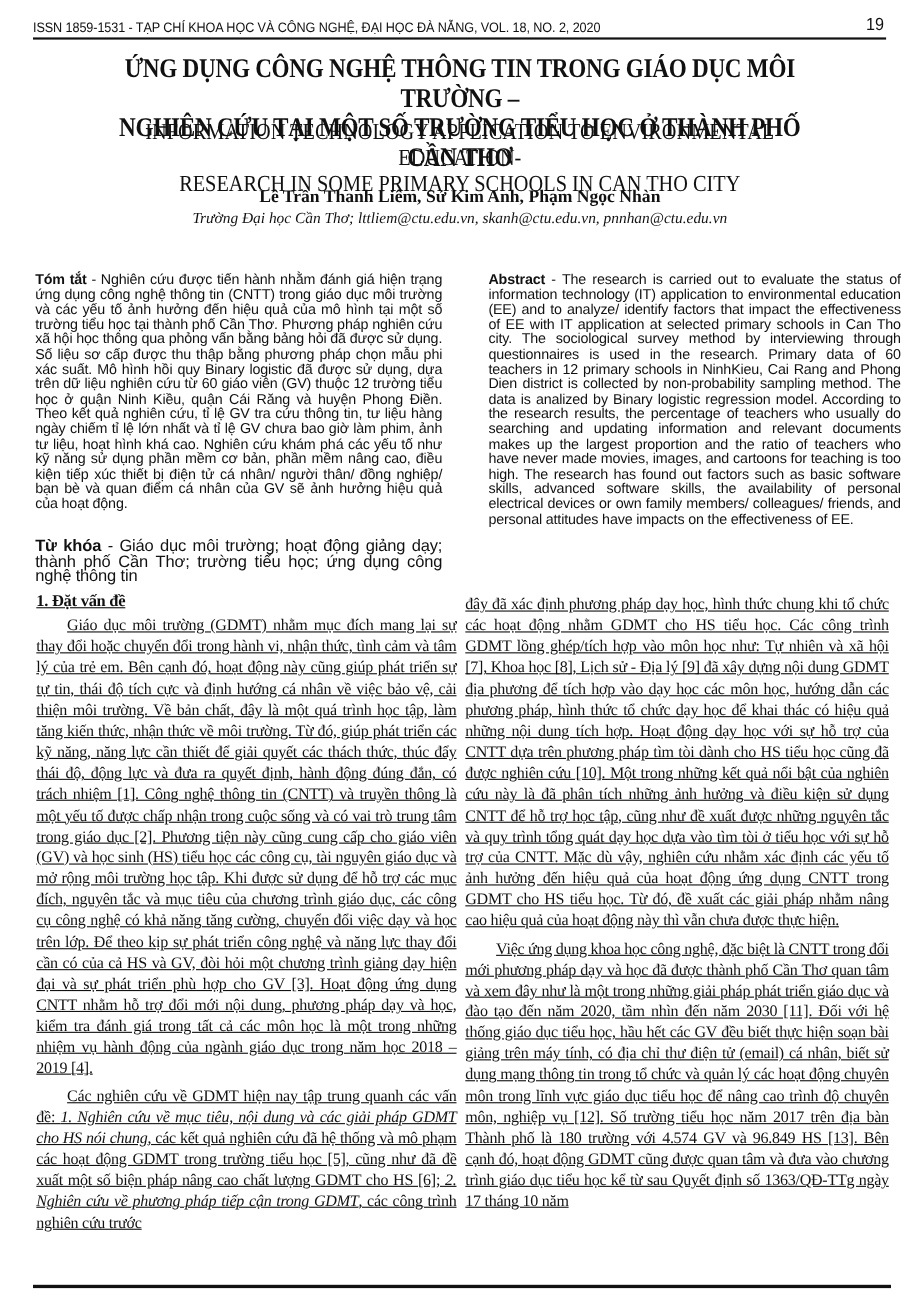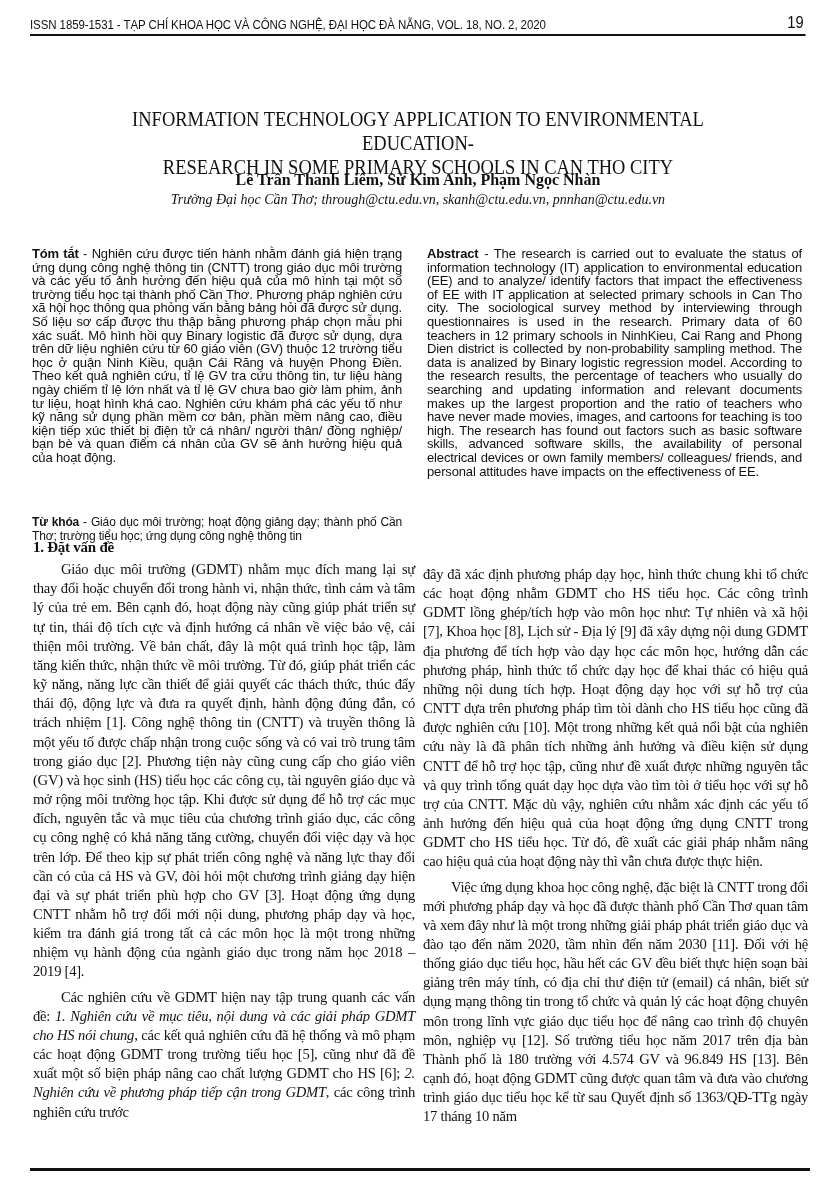--- a/index.html
+++ b/index.html
@@ -37,58 +37,62 @@
       position: absolute; left: 30px; top: 192px; width: 776px; text-align: center;
       font-family: "Liberation Serif", serif; font-style: italic; font-size: 14px;
     }
 
     .abs {
       position: absolute; top: 247px;
       font-family: "Liberation Sans", sans-serif; font-size: 13px; line-height: 13.6px;
       text-align: justify; letter-spacing: -0.15px;
     }
     .abs-vn { left: 32px; width: 370px; }
-    .abs-en { left: 427px; width: 375px; }
+    .abs-en { left: 444px; width: 375px; }
     .abs b { font-weight: bold; }
-    .kw { position: absolute; top: 516px; font-family: "Liberation Sans", sans-serif; font-size: 12px; line-height: 13.6px; text-align: justify; letter-spacing: -0.15px; }
+    .kw { position: absolute; top: 490px; font-family: "Liberation Sans", sans-serif; font-size: 15px; line-height: 13.6px; text-align: justify; letter-spacing: -0.15px; }
     .kw-vn { left: 32px; width: 370px; }
     .kw-en { left: 427px; width: 375px; }
 
     .body-col {
       position: absolute; top: 538px;
       font-family: "Liberation Serif", serif; font-size: 14.6px; line-height: 19.15px;
-      text-align: justify; letter-spacing: -0.25px;
+      text-align: justify; letter-spacing: -0.25px; text-decoration: underline;
     }
     .col-left { left: 33px; width: 382px; }
-    .col-right { left: 423px; width: 385px; top: 541px; margin-top: 24px; }
+    .col-right { left: 423px; width: 385px; top: 541px; }
     .section-heading { font-weight: bold; font-size: 15px; margin: 0 0 3px 0; }
     .para { margin: 0 0 6px 0; text-indent: 28px; }
     .para.noindent { text-indent: 0; }
     .para i { font-style: italic; }
 
     .bottom-rule { position: absolute; left: 30px; top: 1168px; width: 780px; height: 3px; background: #111; }
   </style>
 </head>
 <body>
 
 <div class="page">
 
   <div class="running-head">
     <span class="journal">ISSN 1859-1531 - TẠP CHÍ KHOA HỌC VÀ CÔNG NGHỆ, ĐẠI HỌC ĐÀ NẴNG, VOL. 18, NO. 2, 2020</span>
     <span class="pageno">19</span>
   </div>
 
+  <div class="title-vn">
+    <span>ỨNG DỤNG CÔNG NGHỆ THÔNG TIN TRONG GIÁO DỤC MÔI TRƯỜNG –</span>
+    <span>NGHIÊN CỨU TẠI MỘT SỐ TRƯỜNG TIỂU HỌC Ở THÀNH PHỐ CẦN THƠ</span>
+  </div>
 
   <div class="title-en">
     <span>INFORMATION TECHNOLOGY APPLICATION TO ENVIRONMENTAL EDUCATION-</span>
     <span>RESEARCH IN SOME PRIMARY SCHOOLS IN CAN THO CITY</span>
   </div>
 
   <div class="authors">Lê Trần Thanh Liêm, Sử Kim Anh, Phạm Ngọc Nhàn</div>
-  <div class="affil">Trường Đại học Cần Thơ; through@ctu.edu.vn, skanh@ctu.edu.vn, pnnhan@ctu.edu.vn</div>
+  <div class="affil">Trường Đại học Cần Thơ; lttliem@ctu.edu.vn, skanh@ctu.edu.vn, pnnhan@ctu.edu.vn</div>
 
   <div class="abs abs-vn">
     <b>Tóm tắt</b><span> - Nghiên cứu được tiến hành nhằm đánh giá hiện trạng ứng dụng công nghệ thông tin (CNTT) trong giáo dục môi trường và các yếu tố ảnh hưởng đến hiệu quả của mô hình tại một số trường tiểu học tại thành phố Cần Thơ. Phương pháp nghiên cứu xã hội học thông qua phỏng vấn bằng bảng hỏi đã được sử dụng. Số liệu sơ cấp được thu thập bằng phương pháp chọn mẫu phi xác suất. Mô hình hồi quy Binary logistic đã được sử dụng, dựa trên dữ liệu nghiên cứu từ 60 giáo viên (GV) thuộc 12 trường tiểu học ở quận Ninh Kiều, quận Cái Răng và huyện Phong Điền. Theo kết quả nghiên cứu, tỉ lệ GV tra cứu thông tin, tư liệu hàng ngày chiếm tỉ lệ lớn nhất và tỉ lệ GV chưa bao giờ làm phim, ảnh tư liệu, hoạt hình khá cao. Nghiên cứu khám phá các yếu tố như kỹ năng sử dụng phần mềm cơ bản, phần mềm nâng cao, điều kiện tiếp xúc thiết bị điện tử cá nhân/ người thân/ đồng nghiệp/ bạn bè và quan điểm cá nhân của GV sẽ ảnh hưởng hiệu quả của hoạt động.</span>
   </div>
 
   <div class="abs abs-en">
     <b>Abstract</b><span> - The research is carried out to evaluate the status of information technology (IT) application to environmental education (EE) and to analyze/ identify factors that impact the effectiveness of EE with IT application at selected primary schools in Can Tho city. The sociological survey method by interviewing through questionnaires is used in the research. Primary data of 60 teachers in 12 primary schools in NinhKieu, Cai Rang and Phong Dien district is collected by non-probability sampling method. The data is analized by Binary logistic regression model. According to the research results, the percentage of teachers who usually do searching and updating information and relevant documents makes up the largest proportion and the ratio of teachers who have never made movies, images, and cartoons for teaching is too high. The research has found out factors such as basic software skills, advanced software skills, the availability of personal electrical devices or own family members/ colleagues/ friends, and personal attitudes have impacts on the effectiveness of EE.</span>
   </div>
 
   <div class="kw kw-vn">

